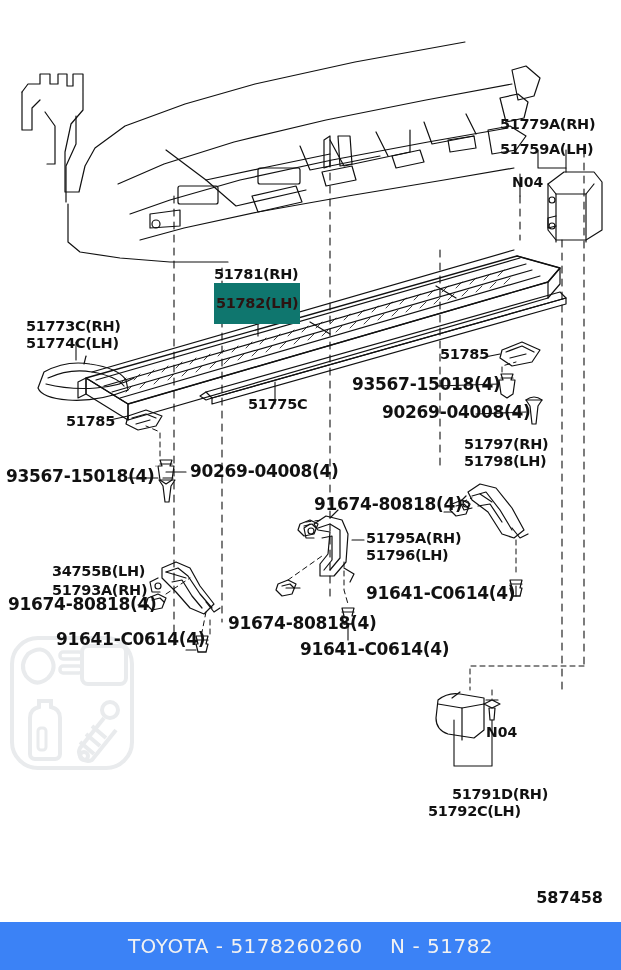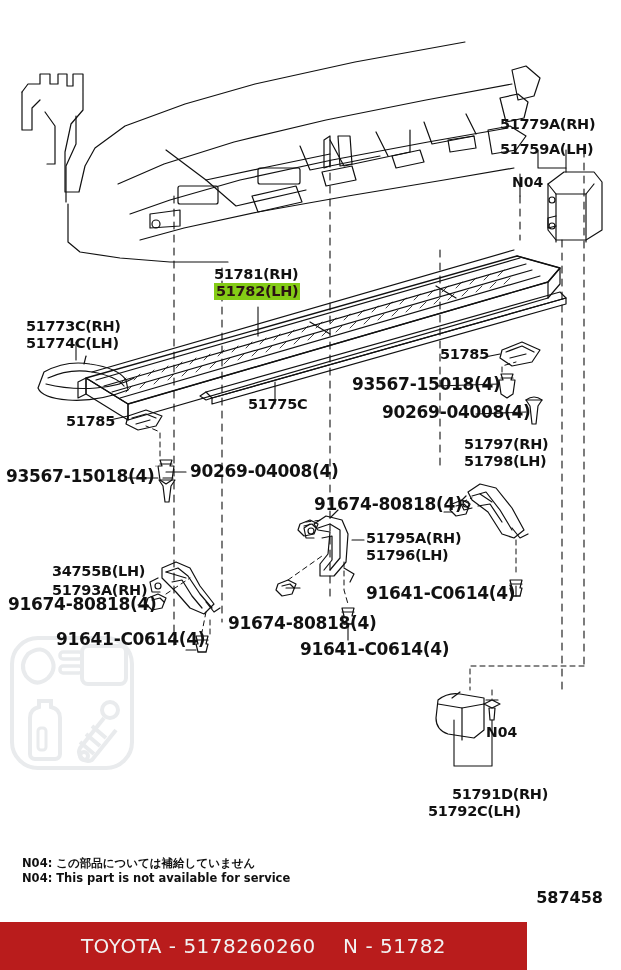--- a/index.html
+++ b/index.html
@@ -35,23 +35,23 @@
     font-family:"DejaVu Sans",sans-serif;
     font-size:14.5px;
     font-weight:bold;
     color:#111;
     white-space:pre;
     letter-spacing:-0.3px;
     line-height:17px;
   }
   .lbl.sm{font-size:17px;}
   .hl{
-    background:#84cc16;
+    background:#0f766e;
     color:#2b1412;
-    padding:0 2px;
+    padding:12px 2px;
     display:inline-block;
   }
   .n04{
     position:absolute;
     font-family:"DejaVu Sans",sans-serif;
     font-size:14px;font-weight:bold;color:#111;
   }
 
   
   #legend{position:absolute;left:22px;top:856px;}
@@ -61,22 +61,22 @@
     line-height:15px;white-space:pre;
   }
   #diagram-no{
     position:absolute;right:18px;top:888px;
     font-family:"DejaVu Sans",sans-serif;
     font-size:16px;font-weight:bold;color:#111;
   }
 
   
   #footer{
-    position:absolute;left:0;top:922px;width:527px;height:48px;
-    background:#b91c1c;
+    position:absolute;left:0;top:922px;width:621px;height:48px;
+    background:#3b82f6;
     display:flex;align-items:center;justify-content:center;
   }
   #footer .ftxt{
     color:#f2f2f2;
     font-family:"DejaVu Sans",sans-serif;
     font-size:20px;
     letter-spacing:0.5px;
     white-space:pre;
   }
 </style>
@@ -371,24 +371,20 @@
 
   <div class="lbl sm" style="left:228px;top:615px;">91674-80818(4)</div>
   <div class="lbl sm" style="left:366px;top:585px;">91641-C0614(4)</div>
   <div class="lbl sm" style="left:56px;top:631px;">91641-C0614(4)</div>
   <div class="lbl sm" style="left:300px;top:641px;">91641-C0614(4)</div>
 
   <div class="n04" style="left:486px;top:724px;">N04</div>
   <div class="lbl" style="left:452px;top:786px;">51791D(RH)</div>
   <div class="lbl" style="left:428px;top:803px;">51792C(LH)</div>
 
-  <div id="legend">
-    <div>N04: この部品については補給していません</div>
-    <div>N04: This part is not available for service</div>
-  </div>
 
   <div id="diagram-no">587458</div>
 
   <div id="footer">
     <span class="ftxt">TOYOTA - 5178260260    N - 51782</span>
   </div>
 
 </div>
 
 </body></html>

